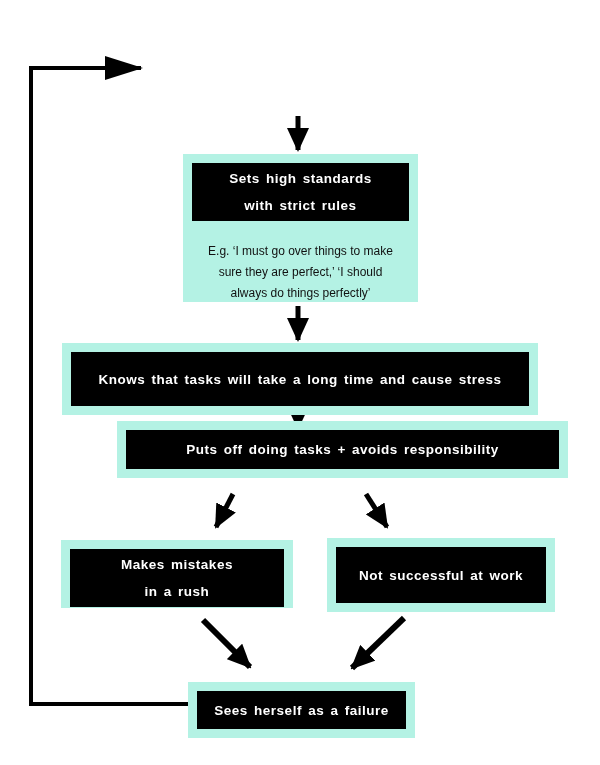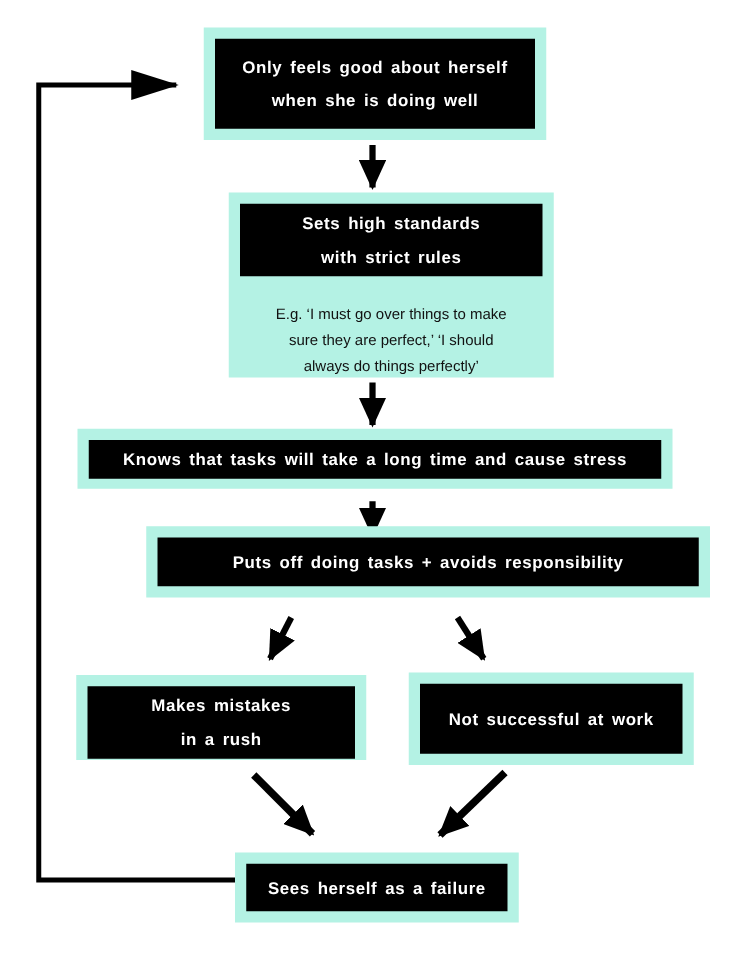--- a/index.html
+++ b/index.html
@@ -66,22 +66,22 @@
     text-align: center;
     white-space: pre-line;
     display: flex;
     align-items: center;
     justify-content: center;
     padding: 20px 0;
   }
 
   
   .node-feels-good     { left: 163px; top: 22px;  width: 274px; height: 90px; }
-  .node-high-standards { left: 183px; top: 154px; width: 260px; height: 148px; }
-  .node-knows-tasks    { left: 62px;  top: 343px; width: 476px; height: 48px; }
+  .node-high-standards { left: 183px; top: 154px; width: 235px; height: 148px; }
+  .node-knows-tasks    { left: 62px;  top: 343px; width: 476px; height: 72px; }
   .node-puts-off       { left: 117px; top: 421px; width: 451px; height: 57px; }
   .node-makes-mistakes { left: 61px;  top: 540px; width: 232px; height: 68px; }
   .node-not-successful { left: 327px; top: 538px; width: 228px; height: 74px; }
   .node-sees-failure   { left: 188px; top: 682px; width: 227px; height: 56px; }
 </style>
 </head>
 <body>
 
 <div class="canvas">
 
@@ -101,24 +101,20 @@
     <line class="arrow-line" x1="298" y1="306" x2="298" y2="340" stroke-width="5" marker-end="url(#ah)"></line>
     <line class="arrow-line" x1="298" y1="401" x2="298" y2="428" stroke-width="5" marker-end="url(#ah)"></line>
 
     <line class="arrow-line" x1="233" y1="494" x2="216" y2="527" stroke-width="5" marker-end="url(#ah)"></line>
     <line class="arrow-line" x1="366" y1="494" x2="387" y2="527" stroke-width="5" marker-end="url(#ah)"></line>
 
     <line class="arrow-line" x1="203" y1="620" x2="250" y2="667" stroke-width="6" marker-end="url(#ah)"></line>
     <line class="arrow-line" x1="404" y1="618" x2="352" y2="668" stroke-width="6" marker-end="url(#ah)"></line>
   </svg>
 
-  <div class="node node-feels-good">
-    <div class="node-inner">Only feels good about herself
-when she is doing well</div>
-  </div>
 
   <div class="node node-high-standards">
     <div class="node-inner title-band">Sets high standards
 with strict rules</div>
     <div class="node-example">E.g. ‘I must go over things to make
 sure they are perfect,’ ‘I should
 always do things perfectly’</div>
   </div>
 
   <div class="node node-knows-tasks">

